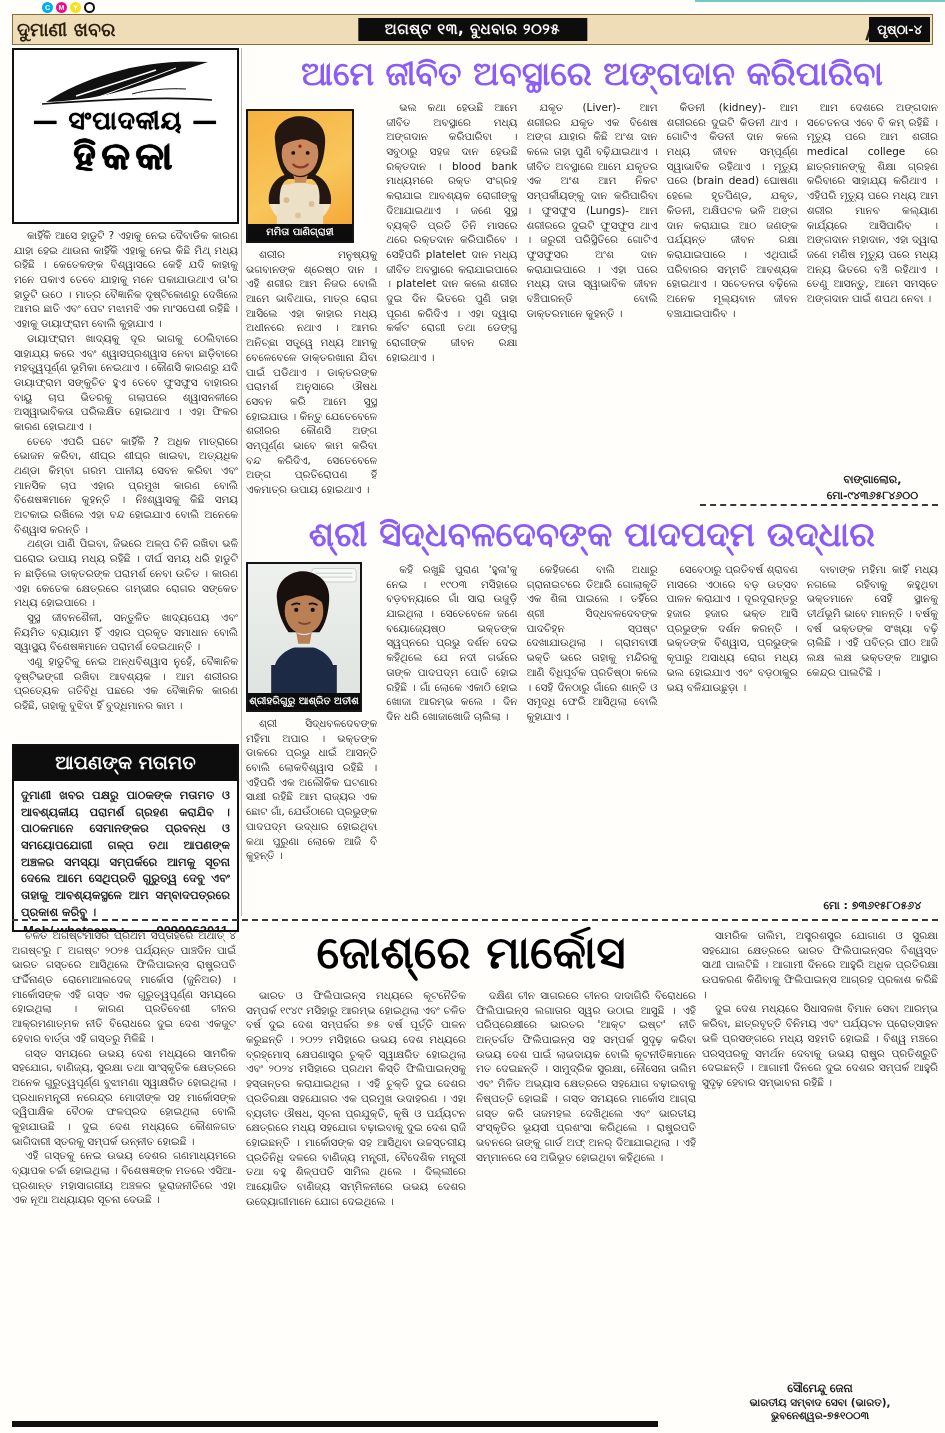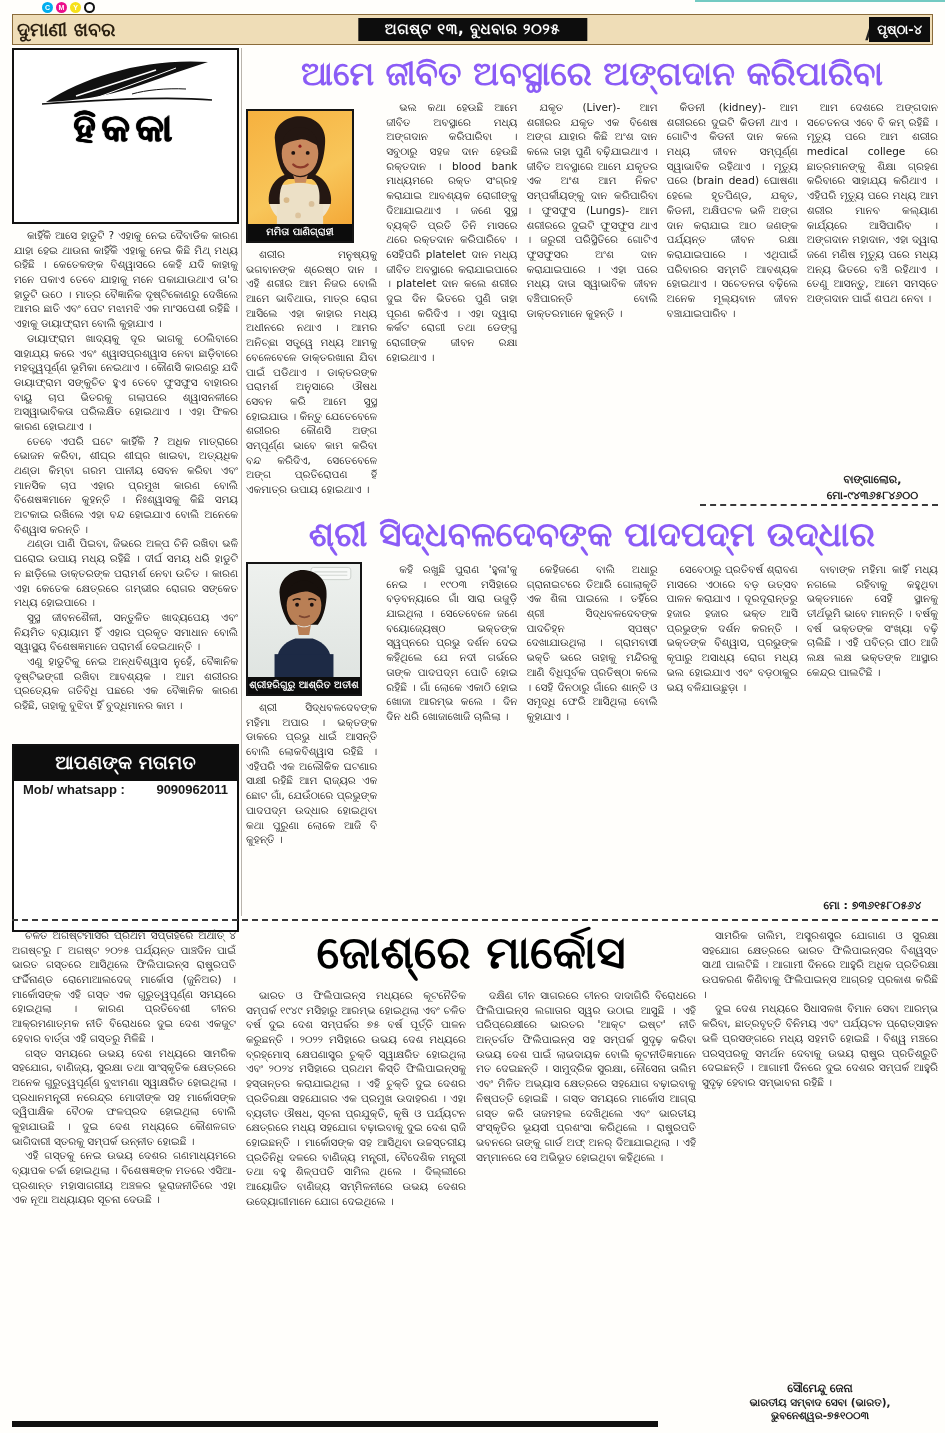--- a/index.html
+++ b/index.html
@@ -80,21 +80,21 @@
   .article2 .art-head { font-size:34px; height:54px; line-height:52px; }
   .cols { display:flex; gap:9px; }
   .article1 .cols { height:404px; }
   .article2 .cols { height:352px; }
   .col { flex:1; display:flex; flex-direction:column; min-width:0; }
   .col .coltext { flex:1; }
 
   
   .photo { border:2px solid #151515; position:relative; overflow:hidden; flex:none; margin-bottom:4px; }
   .photo1 { width:108px; height:134px; background:linear-gradient(150deg,#f6b13f 0%,#f8c65a 55%,#f3a12f 100%);margin-top:9px; }
-  .photo2 { width:116px; height:134px; background:linear-gradient(180deg,#eef1ee 0%,#dde2df 100%); }
+  .photo2 { width:116px; height:150px; background:linear-gradient(180deg,#eef1ee 0%,#dde2df 100%); }
   .photo svg { position:absolute; left:0; top:0; width:100%; height:100%; }
   .caption {
     position:absolute; left:0; right:0; bottom:0; background:#0c0c0c; color:#fff;
     font-size:10px; font-weight:bold; text-align:center; padding:2px 0 3px;
   }
   .signoff { flex:none; text-align:center; font-weight:bold; font-size:11px; line-height:1.45; padding-top:2px; }
 
   .dash-seg { position:absolute; left:700px; top:504px; width:238px; border-top:2px dashed #3a3a3a; }
   .dash-full { position:absolute; left:12px; top:919px; width:926px; border-top:2px dashed #3a3a3a; }
 
@@ -132,34 +132,36 @@
   </div>
 
   <div class="masthead">
     <svg width="180" height="52" viewBox="0 0 180 52">
       <path d="M10 46 C 50 20, 110 2, 172 6 C 140 16, 120 24, 96 32 C 70 40, 40 45, 10 46 Z" fill="#111"></path>
       <path d="M40 40 L120 14" stroke="#fff" stroke-width="1.6" fill="none"></path>
       <path d="M60 42 L140 12" stroke="#fff" stroke-width="1" fill="none"></path>
       <path d="M6 48 C 60 44, 130 40, 176 44" stroke="#111" stroke-width="1.6" fill="none"></path>
       <path d="M96 38 C 110 34, 130 32, 150 33" stroke="#111" stroke-width="1" fill="none"></path>
     </svg>
+    <div class="mast-top">— ସଂପାଦକୀୟ —</div>
     <div class="mast-title">ହିକକା</div>
   </div>
 
   <div class="editorial-text otext">
     <p>କାହିଁକି ଆସେ ହାଡୁଟି ? ଏହାକୁ ନେଇ ଦୈବାଡିକ କାରଣ ଯାହା ହେଇ ଥାଉନା କାହିଁକି ଏହାକୁ ନେଇ କିଛି ମିଥ୍ ମଧ୍ୟ ରହିଛି । କେତେକଙ୍କ ବିଶ୍ୱାସରେ କେହି ଯଦି କାହାକୁ ମନେ ପକାଏ ତେବେ ଯାହାକୁ ମନେ ପକାଯାଉଥାଏ ତା'ର ହାଡୁଟି ଉଠେ । ମାତ୍ର ବୈଜ୍ଞାନିକ ଦୃଷ୍ଟିକୋଣରୁ ଦେଖିଲେ ଆମର ଛାତି ଏବଂ ପେଟ ମଝାମଝି ଏକ ମାଂସପେଶୀ ରହିଛି । ଏହାକୁ ଡାୟାଫ୍ରାମ ବୋଲି କୁହାଯାଏ ।</p>
     <p>ଡାୟାଫ୍ରାମ ଖାଦ୍ୟକୁ ଦୂର ଭାଗକୁ ଠେଲିବାରେ ସାହାଯ୍ୟ କରେ ଏବଂ ଶ୍ୱାସପ୍ରଶ୍ୱାସ ନେବା ଛାଡ଼ିବାରେ ମହତ୍ତ୍ୱପୂର୍ଣ୍ଣ ଭୂମିକା ନେଇଥାଏ । କୌଣସି କାରଣରୁ ଯଦି ଡାୟାଫ୍ରାମ ସଙ୍କୁଚିତ ହୁଏ ତେବେ ଫୁସଫୁସ ବାହାରର ବାୟୁ ଚାପ ଭିତରକୁ ଗଲାପରେ ଶ୍ୱାସନଳୀରେ ଅସ୍ୱାଭାବିକତା ପରିଲକ୍ଷିତ ହୋଇଥାଏ । ଏହା ଫିକର କାରଣ ହୋଇଥାଏ ।</p>
     <p>ତେବେ ଏପରି ଘଟେ କାହିଁକି ? ଅଧିକ ମାତ୍ରାରେ ଭୋଜନ କରିବା, ଶୀଘ୍ର ଶୀଘ୍ର ଖାଇବା, ଅତ୍ୟଧିକ ଥଣ୍ଡା କିମ୍ବା ଗରମ ପାନୀୟ ସେବନ କରିବା ଏବଂ ମାନସିକ ଚାପ ଏହାର ପ୍ରମୁଖ କାରଣ ବୋଲି ବିଶେଷଜ୍ଞମାନେ କୁହନ୍ତି । ନିଃଶ୍ୱାସକୁ କିଛି ସମୟ ଅଟକାଇ ରଖିଲେ ଏହା ବନ୍ଦ ହୋଇଯାଏ ବୋଲି ଅନେକେ ବିଶ୍ୱାସ କରନ୍ତି ।</p>
     <p>ଥଣ୍ଡା ପାଣି ପିଇବା, ଜିଭରେ ଅଳ୍ପ ଚିନି ରଖିବା ଭଳି ଘରୋଇ ଉପାୟ ମଧ୍ୟ ରହିଛି । ଦୀର୍ଘ ସମୟ ଧରି ହାଡୁଟି ନ ଛାଡ଼ିଲେ ଡାକ୍ତରଙ୍କ ପରାମର୍ଶ ନେବା ଉଚିତ । କାରଣ ଏହା କେତେକ କ୍ଷେତ୍ରରେ ଗମ୍ଭୀର ରୋଗର ସଙ୍କେତ ମଧ୍ୟ ହୋଇପାରେ ।</p>
     <p>ସୁସ୍ଥ ଜୀବନଶୈଳୀ, ସନ୍ତୁଳିତ ଖାଦ୍ୟପେୟ ଏବଂ ନିୟମିତ ବ୍ୟାୟାମ ହିଁ ଏହାର ପ୍ରକୃତ ସମାଧାନ ବୋଲି ସ୍ୱାସ୍ଥ୍ୟ ବିଶେଷଜ୍ଞମାନେ ପରାମର୍ଶ ଦେଇଥାନ୍ତି ।</p>
     <p>ଏଣୁ ହାଡୁଟିକୁ ନେଇ ଅନ୍ଧବିଶ୍ୱାସ ନୁହେଁ, ବୈଜ୍ଞାନିକ ଦୃଷ୍ଟିଭଙ୍ଗୀ ରଖିବା ଆବଶ୍ୟକ । ଆମ ଶରୀରର ପ୍ରତ୍ୟେକ ଗତିବିଧି ପଛରେ ଏକ ବୈଜ୍ଞାନିକ କାରଣ ରହିଛି, ତାହାକୁ ବୁଝିବା ହିଁ ବୁଦ୍ଧିମାନର କାମ ।</p>
   </div>
 
   <div class="opinion-box">
     <div class="opinion-title">ଆପଣଙ୍କ ମତାମତ</div>
+    <div class="opinion-body">ଦୁମାଣୀ ଖବର ପକ୍ଷରୁ ପାଠକଙ୍କ ମତାମତ ଓ ଆବଶ୍ୟକୀୟ ପରାମର୍ଶ ଗ୍ରହଣ କରାଯିବ । ପାଠକମାନେ ସେମାନଙ୍କର ପ୍ରବନ୍ଧ ଓ ସମୟୋପଯୋଗୀ ଗଳ୍ପ ତଥା ଆପଣଙ୍କ ଅଞ୍ଚଳର ସମସ୍ୟା ସମ୍ପର୍କରେ ଆମକୁ ସୂଚନା ଦେଲେ ଆମେ ସେଥିପ୍ରତି ଗୁରୁତ୍ୱ ଦେବୁ ଏବଂ ତାହାକୁ ଆବଶ୍ୟକସ୍ଥଳେ ଆମ ସମ୍ବାଦପତ୍ରରେ ପ୍ରକାଶ କରିବୁ ।</div>
     <div class="contact-row">
       <span>Mob/ whatsapp :</span>
       <span>9090962011</span>
     </div>
 
   </div>
 
   <div class="vrule"></div>
 
   <section class="article1">

